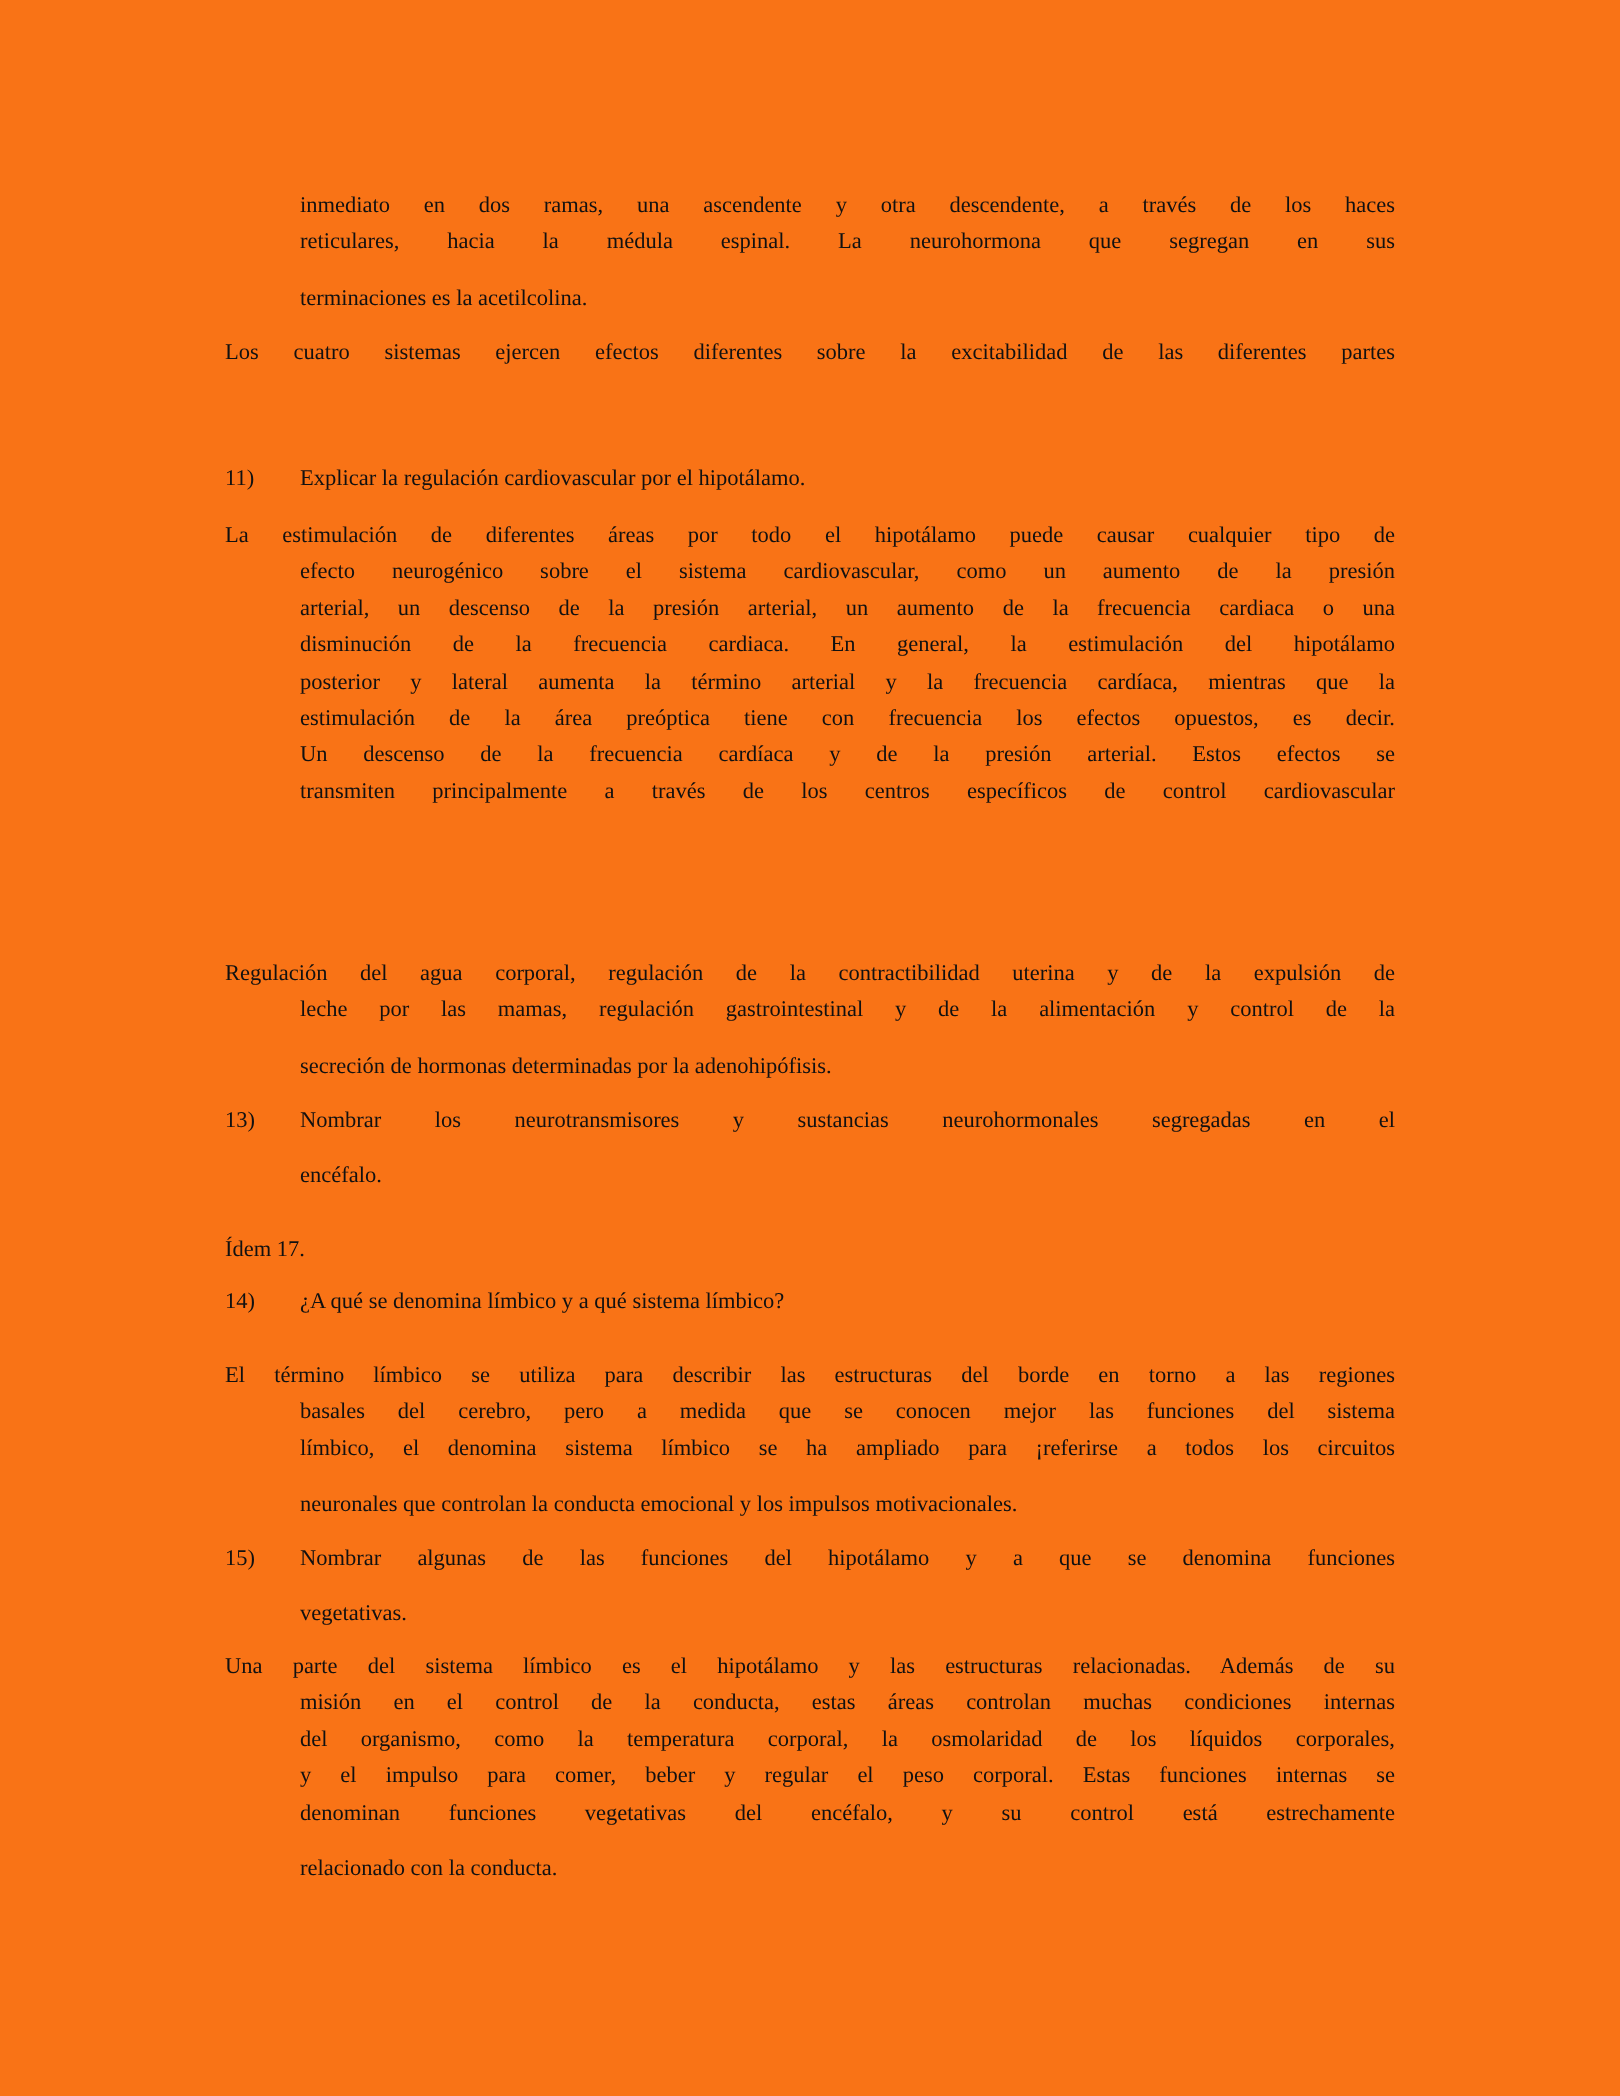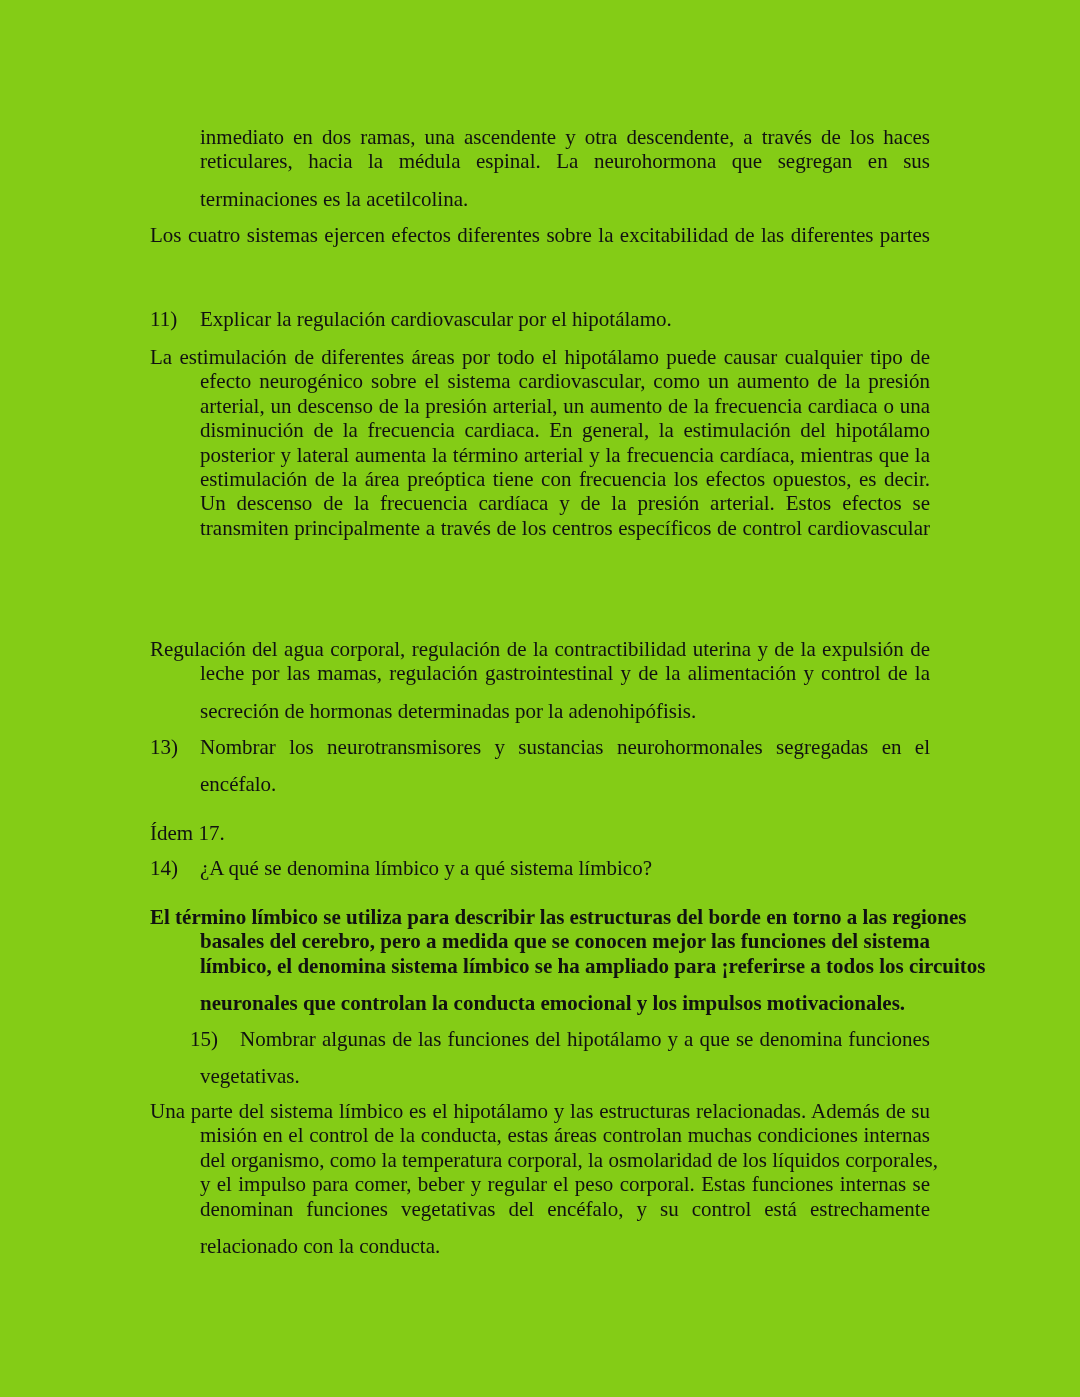--- a/index.html
+++ b/index.html
@@ -1,21 +1,21 @@
 <!DOCTYPE html>
 <html><head>
 <meta charset="utf-8">
 <style>
   html, body { margin: 0; padding: 0; background: #ffffff; }
   body { width: 1080px; height: 1397px; position: relative; overflow: hidden; }
   .page {
     position: absolute; left: 0; top: 0; width: 1080px; height: 1397px;
-    background: #84cc16; color: #111111;
+    background: #f97316; color: #111111;
     font-family: "Liberation Serif", "DejaVu Serif", serif;
-    font-size: 21px;
+    font-size: 15px;
   }
   .block { position: absolute; left: 150px; width: 780px; }
   .line {
     height: 24.4px; line-height: 24.4px; white-space: nowrap;
     text-align: justify; text-align-last: justify;
   }
   .line.last { text-align-last: left; margin-top: 13px; }
   .line.indent { padding-left: 50px; }
   .qnum { display: inline-block; width: 50px; }
   .qline { display: flex; }
@@ -74,29 +74,29 @@
     <div class="line last">Ídem 17.</div>
   </div>
 
   <div class="block" style="top:856px;">
     <div class="qline" style="height:24.4px;line-height:24.4px;">
       <span class="qnum">14)</span>
       <span class="qtext last">¿A qué se denomina límbico y a qué sistema límbico?</span>
     </div>
   </div>
 
-  <div class="block" style="top:905px;font-weight:bold;">
+  <div class="block" style="top:905px;">
     <div class="line">El término límbico se utiliza para describir las estructuras del borde en torno a las regiones</div>
     <div class="line indent">basales del cerebro, pero a medida que se conocen mejor las funciones del sistema</div>
     <div class="line indent">límbico, el denomina sistema límbico se ha ampliado para ¡referirse a todos los circuitos</div>
     <div class="line indent last">neuronales que controlan la conducta emocional y los impulsos motivacionales.</div>
   </div>
 
   <div class="block" style="top:1027px;">
-    <div class="qline" style="height:24.4px;line-height:24.4px;margin-left:40px;">
+    <div class="qline" style="height:24.4px;line-height:24.4px;">
       <span class="qnum">15)</span>
       <span class="qtext">Nombrar algunas de las funciones del hipotálamo y a que se denomina funciones</span>
     </div>
     <div class="line indent last">vegetativas.</div>
   </div>
 
   <div class="block" style="top:1099px;">
     <div class="line">Una parte del sistema límbico es el hipotálamo y las estructuras relacionadas. Además de su</div>
     <div class="line indent">misión en el control de la conducta, estas áreas controlan muchas condiciones internas</div>
     <div class="line indent">del organismo, como la temperatura corporal, la osmolaridad de los líquidos corporales,</div>

